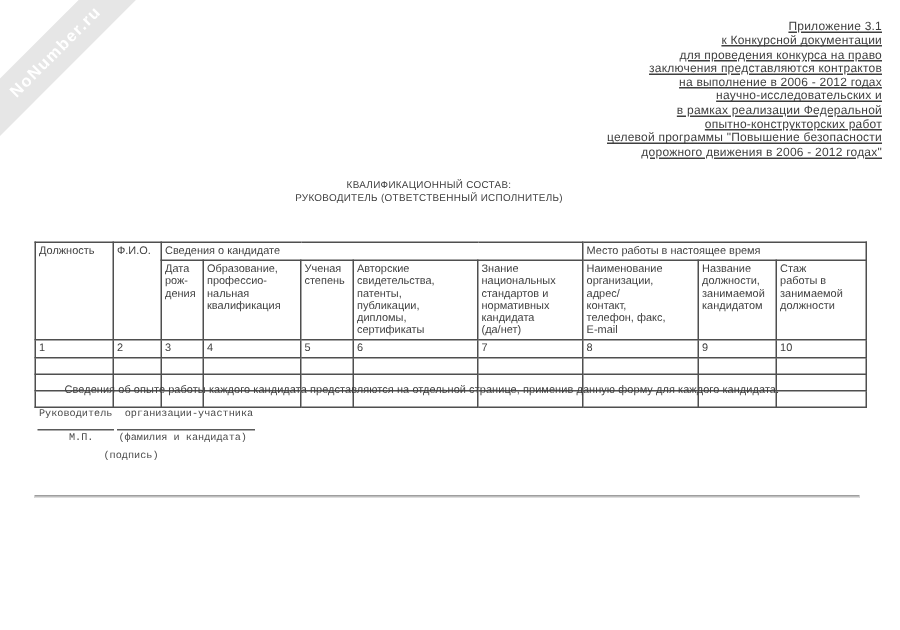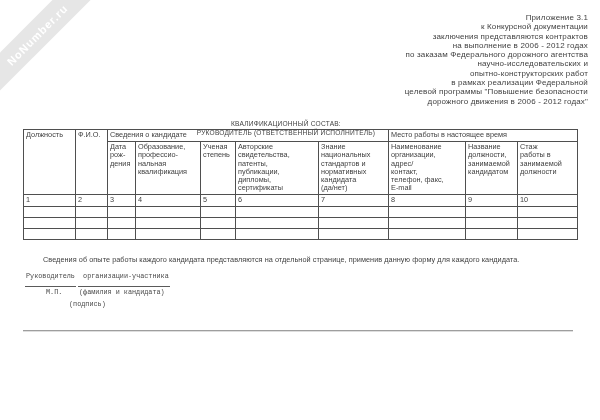--- a/index.html
+++ b/index.html
@@ -34,38 +34,39 @@
 
   
   .header-block {
     position: absolute;
     top: 13px;
     right: 12px;
     text-align: right;
     font-size: 8px;
     line-height: 9.3px;
     letter-spacing: 0.15px;
+    text-decoration: underline;
   }
 
   
   .doc-title {
     position: absolute;
     top: 119px;
     left: 0;
     width: 572px;
     text-align: center;
     font-size: 6.6px;
     line-height: 9px;
     letter-spacing: 0.2px;
   }
 
   
   table.qual-table {
     position: absolute;
-    top: 129px;
+    top: 161px;
     left: 23px;
     width: 554px;
     border-collapse: collapse;
     table-layout: fixed;
     font-size: 7.3px;
     line-height: 8.3px;
   }
   table.qual-table td {
     border: 1px solid #4f4f4f;
     padding: 1px 2px;
@@ -119,26 +120,26 @@
 
 <div class="page">
 
   <div class="watermark">
     <span>NoNumber.ru</span>
   </div>
 
   <div class="header-block">
     <div>Приложение 3.1</div>
     <div>к Конкурсной документации</div>
+    <div>для проведения конкурса на право</div>
     <div>заключения представляются контрактов</div>
     <div>на выполнение в 2006 - 2012 годах</div>
-    <div>по заказам Федерального дорожного агентства</div>
     <div>научно-исследовательских и</div>
+    <div>в рамках реализации Федеральной</div>
     <div>опытно-конструкторских работ</div>
-    <div>в рамках реализации Федеральной</div>
     <div>целевой программы "Повышение безопасности</div>
     <div>дорожного движения в 2006 - 2012 годах"</div>
   </div>
 
   <div class="doc-title">
     <div>КВАЛИФИКАЦИОННЫЙ СОСТАВ:</div>
     <div>РУКОВОДИТЕЛЬ (ОТВЕТСТВЕННЫЙ ИСПОЛНИТЕЛЬ)</div>
   </div>
 
   <table class="qual-table">

